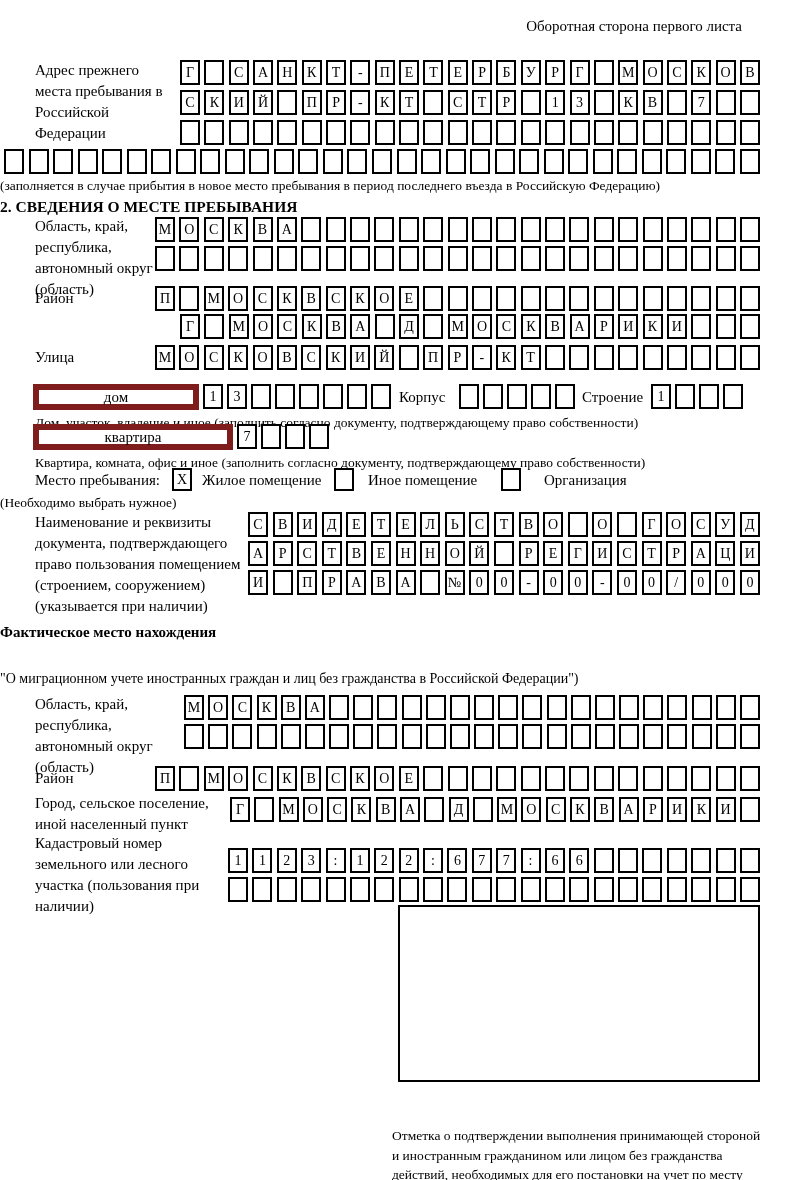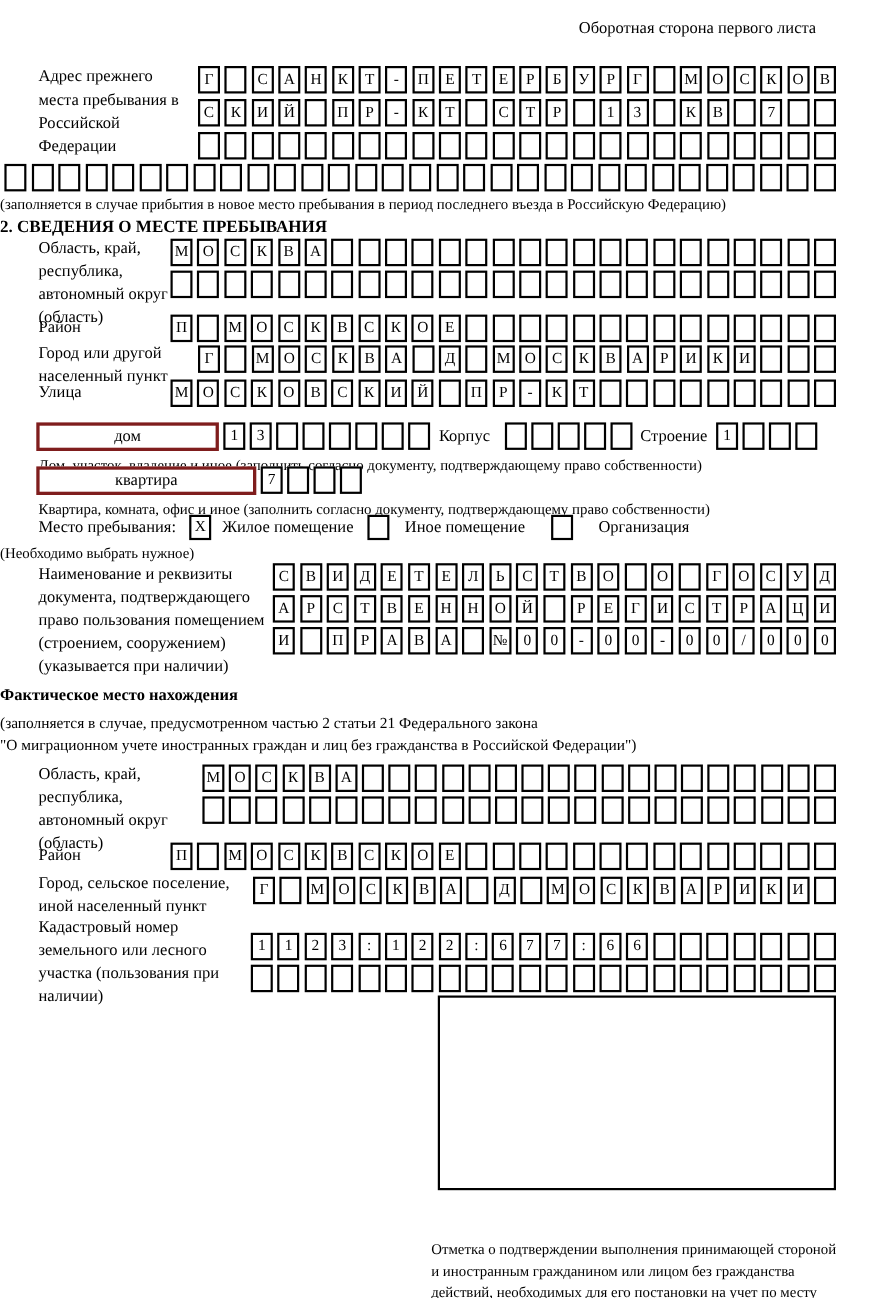--- a/index.html
+++ b/index.html
@@ -12,21 +12,21 @@
   .caption{font-size:13.5px;line-height:17px;}
   .center{text-align:left;}
   .bold{font-weight:bold;}
   .cells{display:flex;justify-content:space-between;}
   .cell{
     flex:0 0 20px;height:25px;border:2px solid #000;box-sizing:border-box;
     display:flex;align-items:center;justify-content:center;
     font-size:14px;line-height:1;background:#fff;
   }
   .valuebox{
-    border:3px solid #7f1d1d;box-sizing:border-box;height:26px;
+    border:6px solid #7f1d1d;box-sizing:border-box;height:26px;
     display:flex;align-items:center;justify-content:center;font-size:15px;background:#fff;
   }
   .checkbox{
     width:20px;height:23px;border:2px solid #000;box-sizing:border-box;
     display:flex;align-items:center;justify-content:center;font-size:14px;background:#fff;
   }
   .stampbox{border:2px solid #000;box-sizing:border-box;background:#fff;}
 </style>
 </head>
 <body>
@@ -229,21 +229,20 @@
       <span class="cell"></span>
       <span class="cell"></span>
       <span class="cell"></span>
       <span class="cell"></span>
       <span class="cell"></span>
       <span class="cell"></span>
       <span class="cell"></span>
       <span class="cell"></span>
     </div>
 
-  <div class="abs lbl" style="left:35px;top:311px;width:128px;">Город или другой населенный пункт</div>
   <div class="abs cells" style="left:180px;top:314px;width:580px;">
       <span class="cell">Г</span>
       <span class="cell"></span>
       <span class="cell">М</span>
       <span class="cell">О</span>
       <span class="cell">С</span>
       <span class="cell">К</span>
       <span class="cell">В</span>
       <span class="cell">А</span>
       <span class="cell"></span>
@@ -404,21 +403,20 @@
       <span class="cell">-</span>
       <span class="cell">0</span>
       <span class="cell">0</span>
       <span class="cell">/</span>
       <span class="cell">0</span>
       <span class="cell">0</span>
       <span class="cell">0</span>
     </div>
 
   <div class="abs lbl bold center" style="left:0;top:622px;width:800px;">Фактическое место нахождения</div>
-  <div class="abs caption center" style="left:0;top:650px;width:800px;font-size:14px;">(заполняется в случае, предусмотренном частью 2 статьи 21 Федерального закона</div>
   <div class="abs caption center" style="left:0;top:670px;width:800px;font-size:14px;">"О миграционном учете иностранных граждан и лиц без гражданства в Российской Федерации")</div>
 
   <div class="abs lbl" style="left:35px;top:694px;width:135px;">Область, край, республика, автономный округ (область)</div>
   <div class="abs cells" style="left:184px;top:695px;width:576px;">
       <span class="cell">М</span>
       <span class="cell">О</span>
       <span class="cell">С</span>
       <span class="cell">К</span>
       <span class="cell">В</span>
       <span class="cell">А</span>

